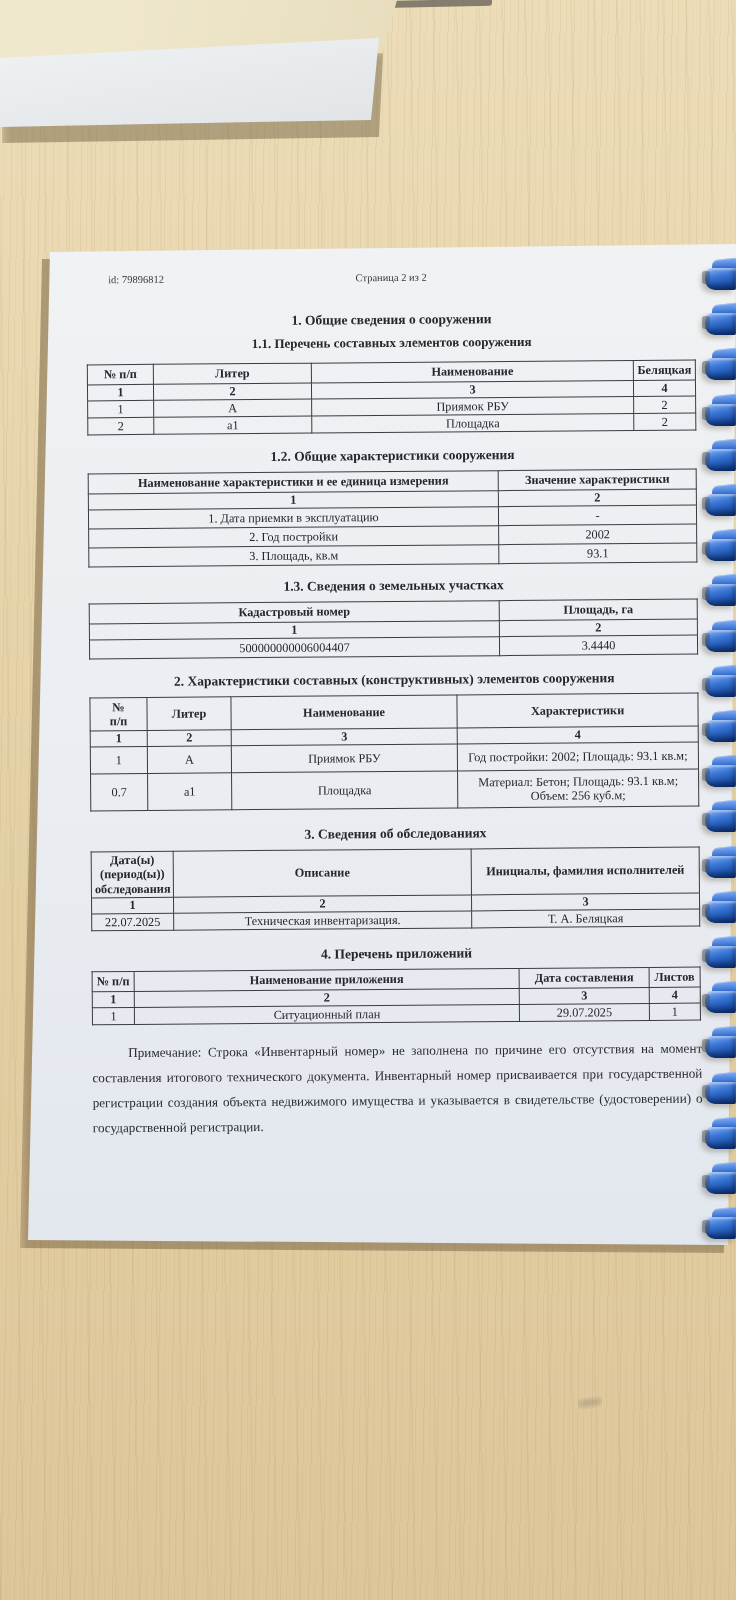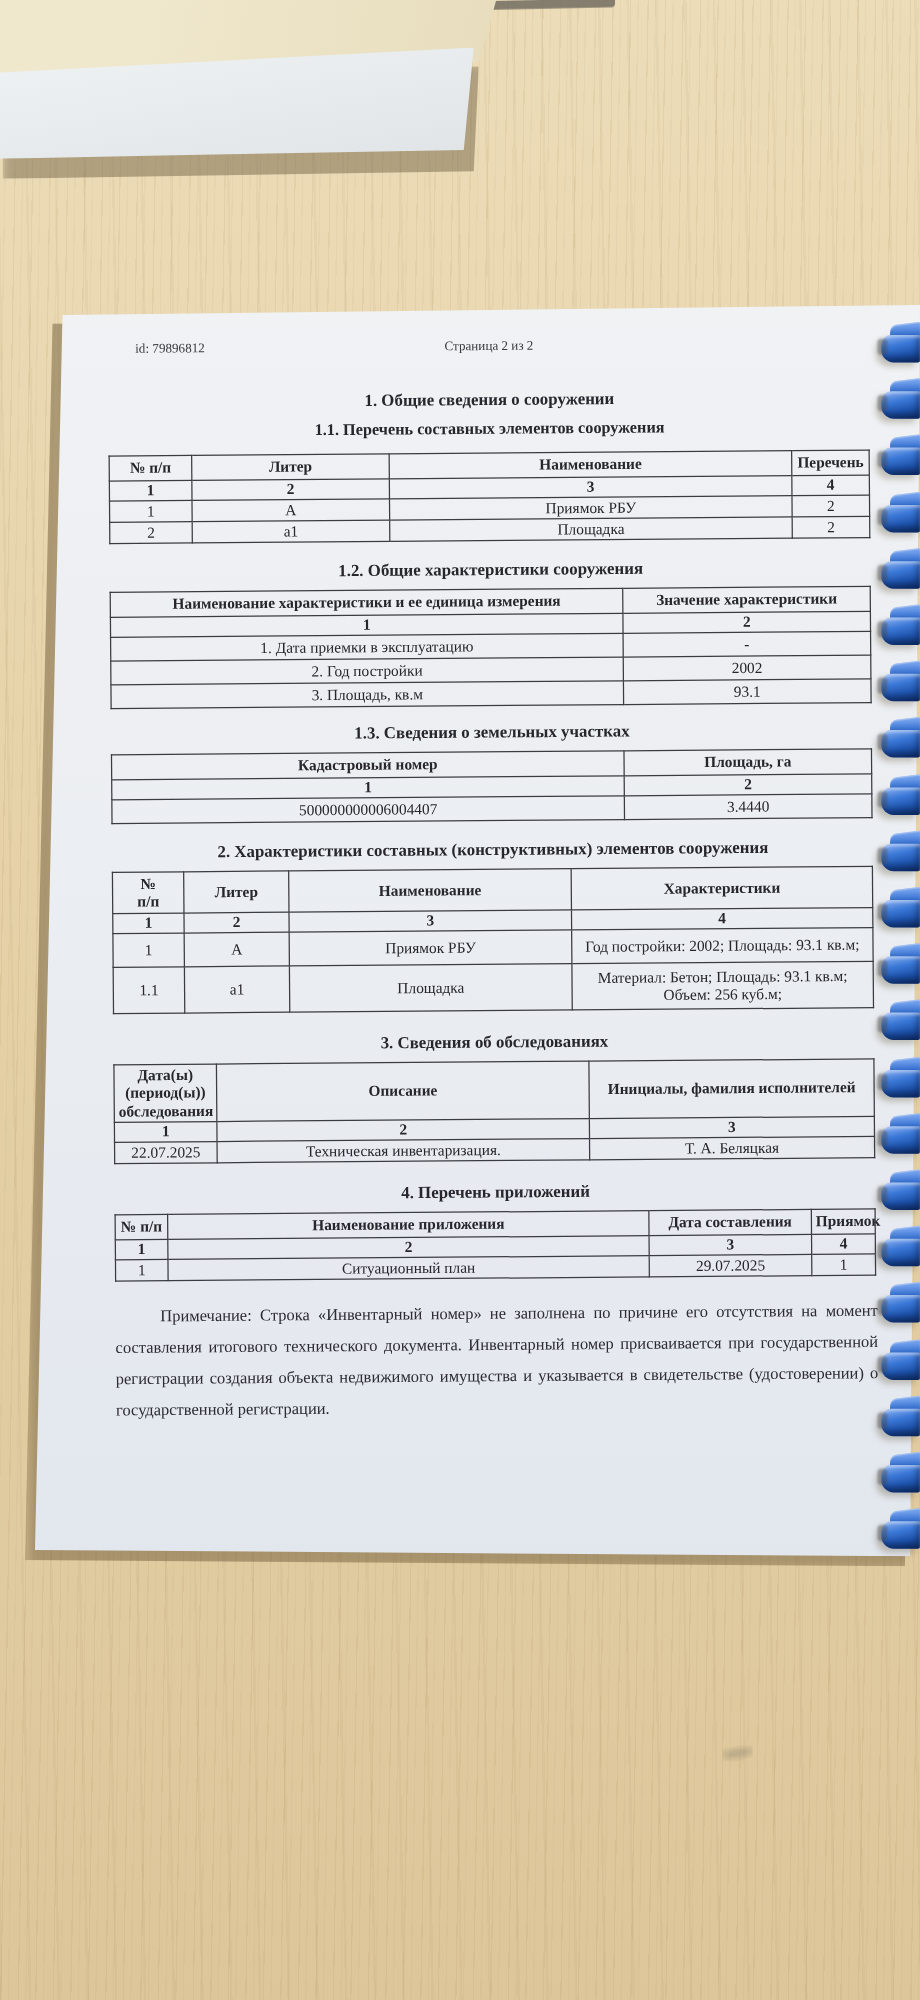--- a/index.html
+++ b/index.html
@@ -121,21 +121,21 @@
             <col style="width:66px">
             <col style="width:158px">
             <col style="width:322px">
             <col style="width:62px">
           </colgroup>
         <tbody>
             <tr class="hrow">
           <th>№ п/п</th>
           <th>Литер</th>
           <th>Наименование</th>
-          <th>Перечень</th>
+          <th>Беляцкая</th>
         </tr>
         <tr class="nrow">
           <td>1</td>
           <td>2</td>
           <td>3</td>
           <td>4</td>
         </tr>
         <tr class="drow">
           <td class="al">1</td>
           <td>А</td>
@@ -228,21 +228,21 @@
           <td>3</td>
           <td>4</td>
         </tr>
         <tr class="drow27">
           <td class="al">1</td>
           <td>А</td>
           <td>Приямок РБУ</td>
           <td>Год постройки: 2002; Площадь: 93.1 кв.м;</td>
         </tr>
         <tr class="drow37">
-          <td class="al">1.1</td>
+          <td class="al">0.7</td>
           <td>а1</td>
           <td>Площадка</td>
           <td>Материал: Бетон; Площадь: 93.1 кв.м; Объем: 256 куб.м;</td>
         </tr>
       </tbody>
         </table>
 
       <div class="sec-title mt-s3">3. Сведения об обследованиях</div>
 
       <table class="t t3 mt-t">
@@ -279,21 +279,21 @@
             <col style="width:42px">
             <col style="width:385px">
             <col style="width:130px">
             <col style="width:51px">
           </colgroup>
         <tbody>
             <tr class="hrow">
           <th>№ п/п</th>
           <th>Наименование приложения</th>
           <th>Дата составления</th>
-          <th>Приямок</th>
+          <th>Листов</th>
         </tr>
         <tr class="nrow">
           <td>1</td>
           <td>2</td>
           <td>3</td>
           <td>4</td>
         </tr>
         <tr class="drow">
           <td class="al">1</td>
           <td>Ситуационный план</td>

